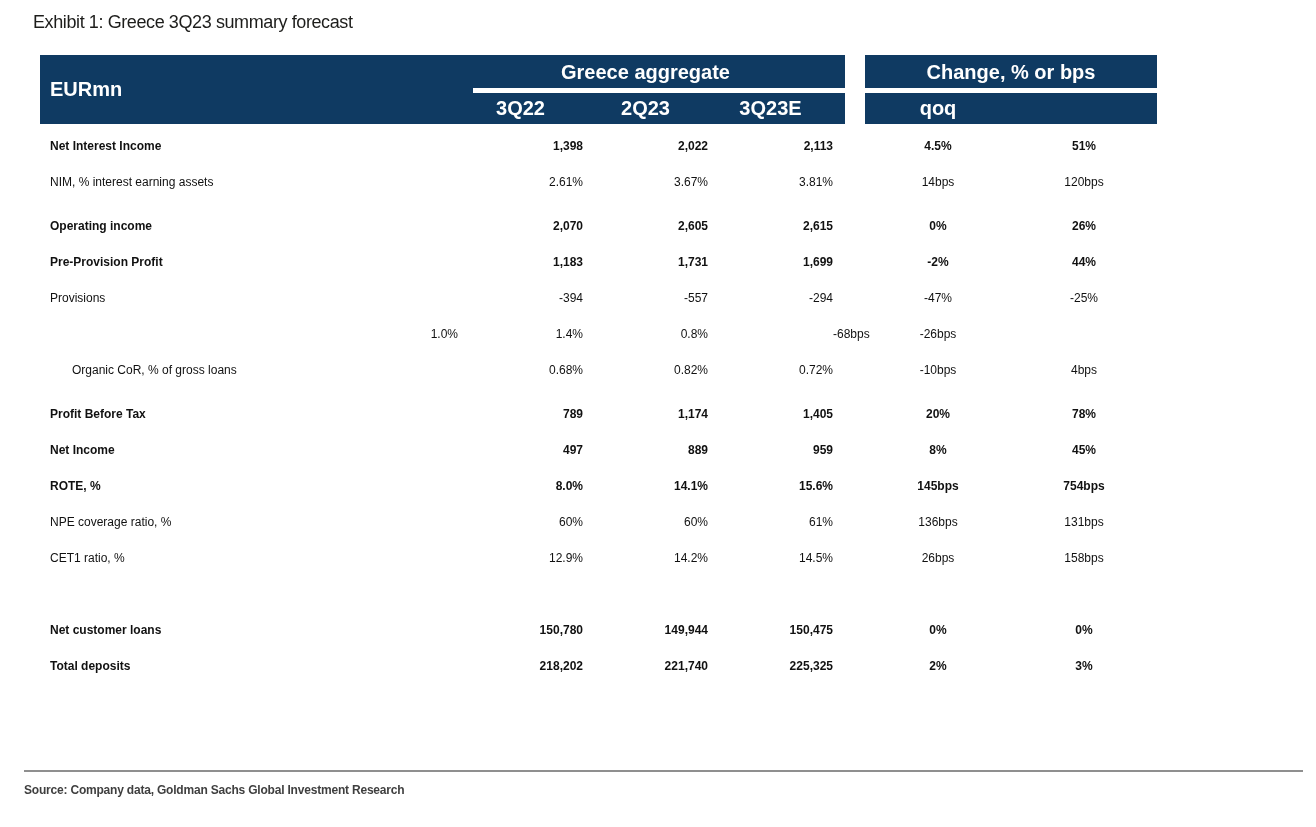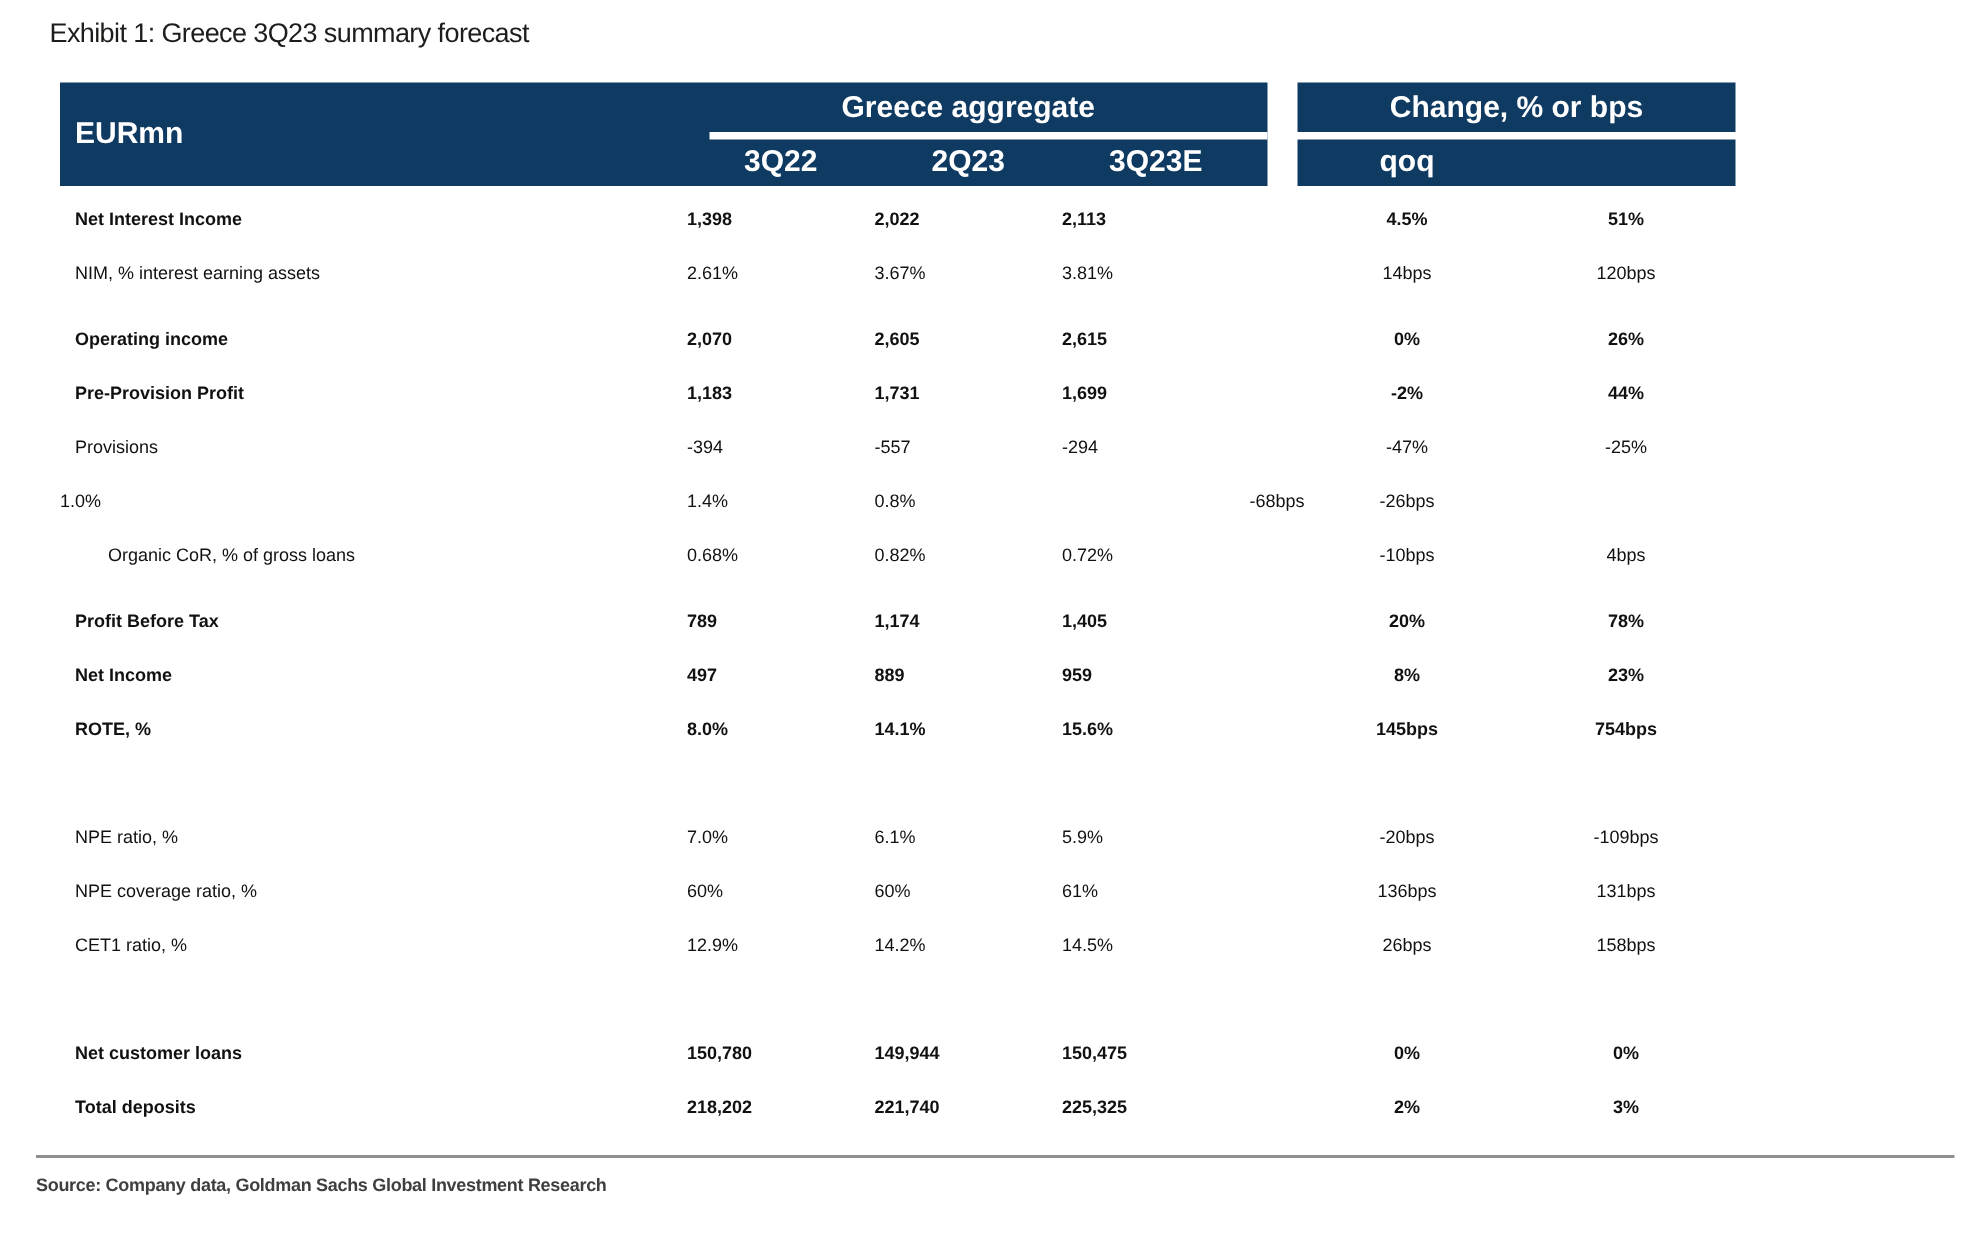--- a/index.html
+++ b/index.html
@@ -56,21 +56,21 @@
   .row{
     display:grid;
     grid-template-columns:418px 125px 125px 125px 32px 146px 146px;
     height:36px;align-items:center;font-size:12px;
   }
   .row.gap-sm{margin-top:8px;}
   .row.gap-lg{margin-top:36px;}
   .row.bold{font-weight:700;}
   .cell.label{padding-left:10px;white-space:nowrap;}
   .row.indent .cell.label{padding-left:32px;}
-  .cell.num{text-align:left;}
+  .cell.num{text-align:right;}
   .cell.chg{text-align:center;}
   
   .src-rule{
     position:absolute;left:24px;top:770px;width:1279px;height:2px;background:var(--rule);
   }
   .src{
     position:absolute;left:24px;top:783px;font-size:12px;letter-spacing:-0.2px;color:var(--src-text);font-weight:bold;
   }
 </style>
 </head>
@@ -177,42 +177,33 @@
       <div class="cell chg">78%</div>
     </div>
 
     <div class="row bold">
       <div class="cell label">Net Income</div>
       <div class="cell num">497</div>
       <div class="cell num">889</div>
       <div class="cell num">959</div>
       <div class="cell"></div>
       <div class="cell chg">8%</div>
-      <div class="cell chg">23%</div>
+      <div class="cell chg">45%</div>
     </div>
 
     <div class="row bold">
       <div class="cell label">ROTE, %</div>
       <div class="cell num">8.0%</div>
       <div class="cell num">14.1%</div>
       <div class="cell num">15.6%</div>
       <div class="cell"></div>
       <div class="cell chg">145bps</div>
       <div class="cell chg">754bps</div>
     </div>
 
-    <div class="row gap-lg">
-      <div class="cell label">NPE ratio, %</div>
-      <div class="cell num">7.0%</div>
-      <div class="cell num">6.1%</div>
-      <div class="cell num">5.9%</div>
-      <div class="cell"></div>
-      <div class="cell chg">-20bps</div>
-      <div class="cell chg">-109bps</div>
-    </div>
 
     <div class="row">
       <div class="cell label">NPE coverage ratio, %</div>
       <div class="cell num">60%</div>
       <div class="cell num">60%</div>
       <div class="cell num">61%</div>
       <div class="cell"></div>
       <div class="cell chg">136bps</div>
       <div class="cell chg">131bps</div>
     </div>

